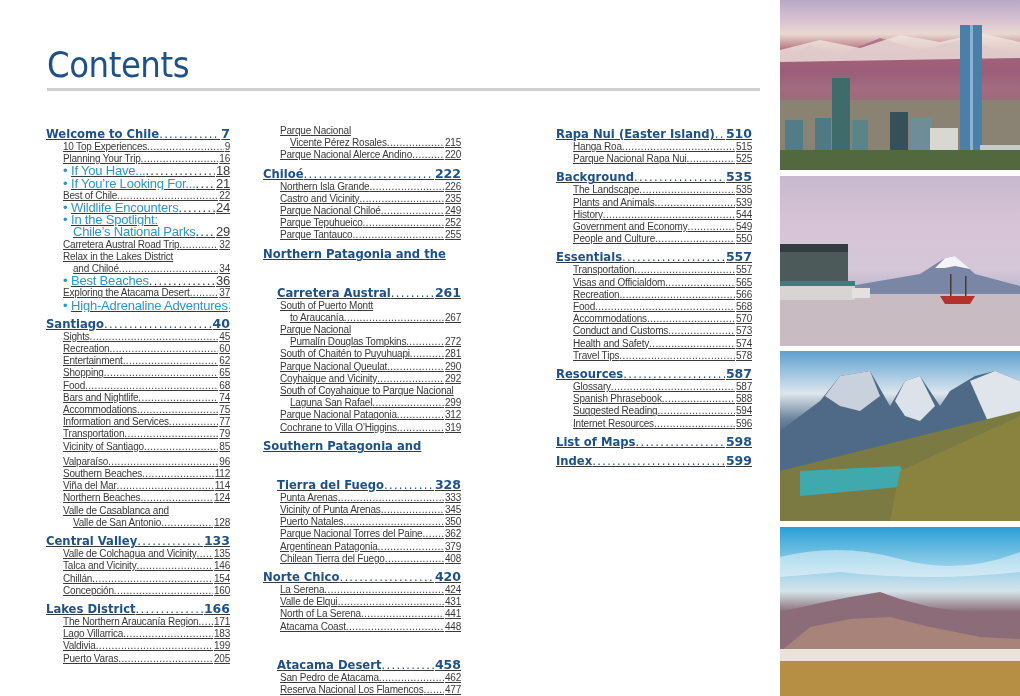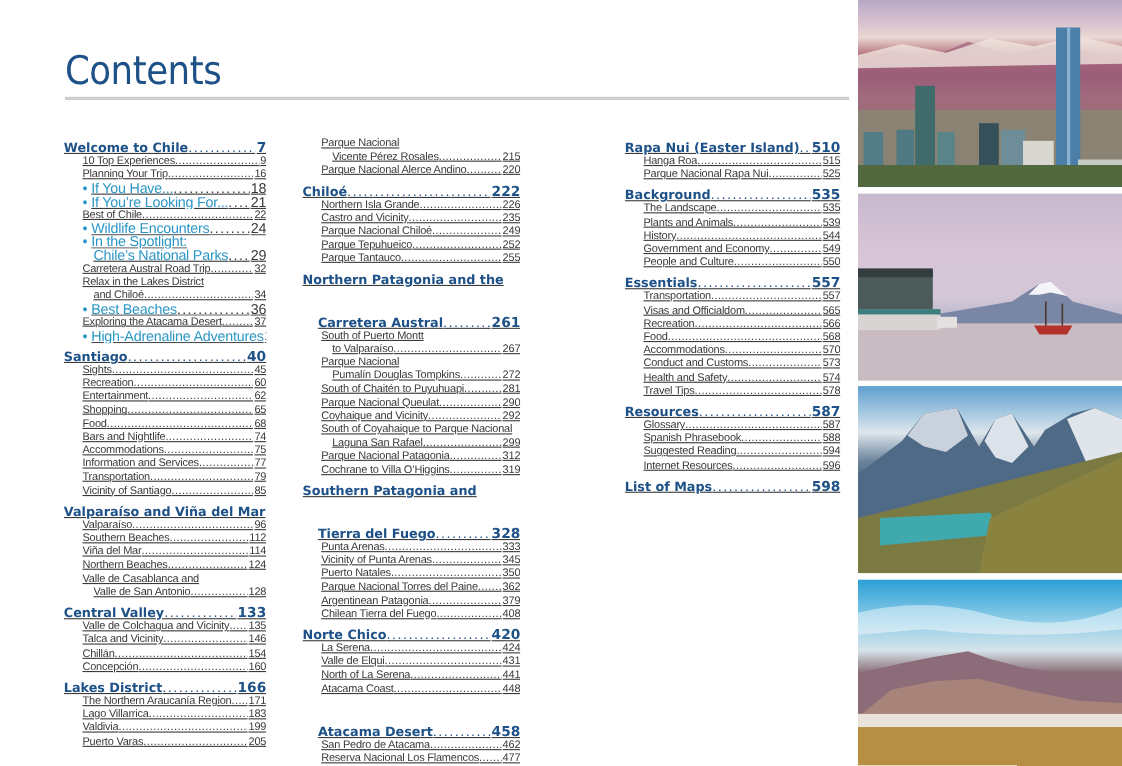--- a/index.html
+++ b/index.html
@@ -1,19 +1,19 @@
 <!DOCTYPE html>
 <html><head>
 <meta charset="utf-8">
 <style>
   * { box-sizing: border-box; margin: 0; padding: 0; }
   html, body { width: 1020px; height: 696px; overflow: hidden; background: #ffffff; }
   body { position: relative; font-family: "Liberation Sans", sans-serif; color: #3a3a3a; }
 
-  .page { position: absolute; left: 12px; top: 0; width: 780px; height: 696px; background: #fff; }
+  .page { position: absolute; left: 0; top: 0; width: 780px; height: 696px; background: #fff; }
   .title { position: absolute; left: 47px; top: 44px; font-family: "DejaVu Sans", sans-serif; font-size: 36px; font-weight: normal; color: #1d5187; letter-spacing: -0.5px; transform: scaleX(0.9); transform-origin: left center; }
   .rule { position: absolute; left: 47px; top: 88px; width: 713px; height: 3px; background: #cfcfcf; }
 
   .col { position: absolute; top: 125px; text-decoration: underline; }
   .col1 { left: 46px; width: 184px; }
   .col2 { left: 263px; width: 198px; }
   .col3 { left: 556px; width: 196px; }
 
   .section { margin-bottom: 3px; }
   .row { display: flex; align-items: baseline; white-space: nowrap; overflow: hidden; }
@@ -172,25 +172,20 @@
           <span class="dots"></span>
           <span class="pg">79</span>
         </div>
         <div class="row sub">
           <span class="txt"><span>Vicinity of Santiago</span></span>
           <span class="dots"></span>
           <span class="pg">85</span>
         </div>
       </div>
       <div class="section">
-        <div class="row h">
-          <span class="txt">Valparaíso and Viña del Mar</span>
-          <span class="dots"></span>
-          <span class="pg">92</span>
-        </div>
         <div class="row sub">
           <span class="txt"><span>Valparaíso</span></span>
           <span class="dots"></span>
           <span class="pg">96</span>
         </div>
         <div class="row sub">
           <span class="txt"><span>Southern Beaches</span></span>
           <span class="dots"></span>
           <span class="pg">112</span>
         </div>
@@ -322,21 +317,21 @@
         </div>
         <div class="row h hcont" style="padding-top: 0px;">
           <span class="txt">Carretera Austral</span>
           <span class="dots"></span>
           <span class="pg">261</span>
         </div>
         <div class="row sub">
           <span class="txt"><span>South of Puerto Montt</span></span>
         </div>
         <div class="row sub indent2">
-          <span class="txt">to Valparaíso</span>
+          <span class="txt">to Araucanía</span>
           <span class="dots"></span>
           <span class="pg">267</span>
         </div>
         <div class="row sub">
           <span class="txt"><span>Parque Nacional</span></span>
         </div>
         <div class="row sub indent2">
           <span class="txt">Pumalín Douglas Tompkins</span>
           <span class="dots"></span>
           <span class="pg">272</span>
@@ -597,20 +592,27 @@
           <span class="txt"><span>Internet Resources</span></span>
           <span class="dots"></span>
           <span class="pg">596</span>
         </div>
       </div>
       <div class="section">
         <div class="row h">
           <span class="txt">List of Maps</span>
           <span class="dots"></span>
           <span class="pg">598</span>
+        </div>
+      </div>
+      <div class="section">
+        <div class="row h">
+          <span class="txt">Index</span>
+          <span class="dots"></span>
+          <span class="pg">599</span>
         </div>
       </div>
     </div>
 </div>
 
 <div class="photos">
   <div class="photo p1">
     <svg width="240" height="170" viewBox="0 0 240 170">
       <polygon points="0,60 30,45 60,55 100,38 140,50 180,40 240,55 240,110 0,110" fill="#a0607a" opacity="0.7"></polygon>
       <polygon points="0,50 40,40 80,48 120,35 160,42 200,33 240,42 240,58 0,62" fill="#efe3de" opacity="0.8"></polygon>

